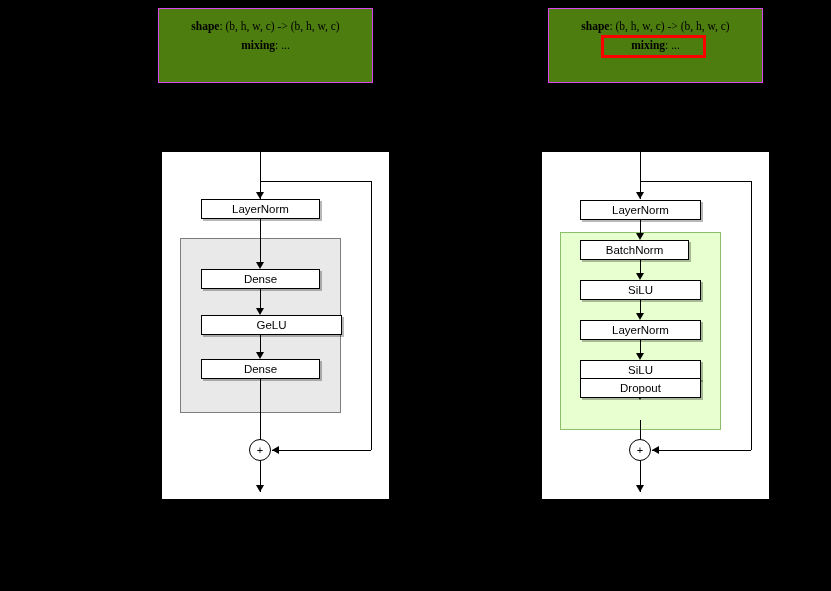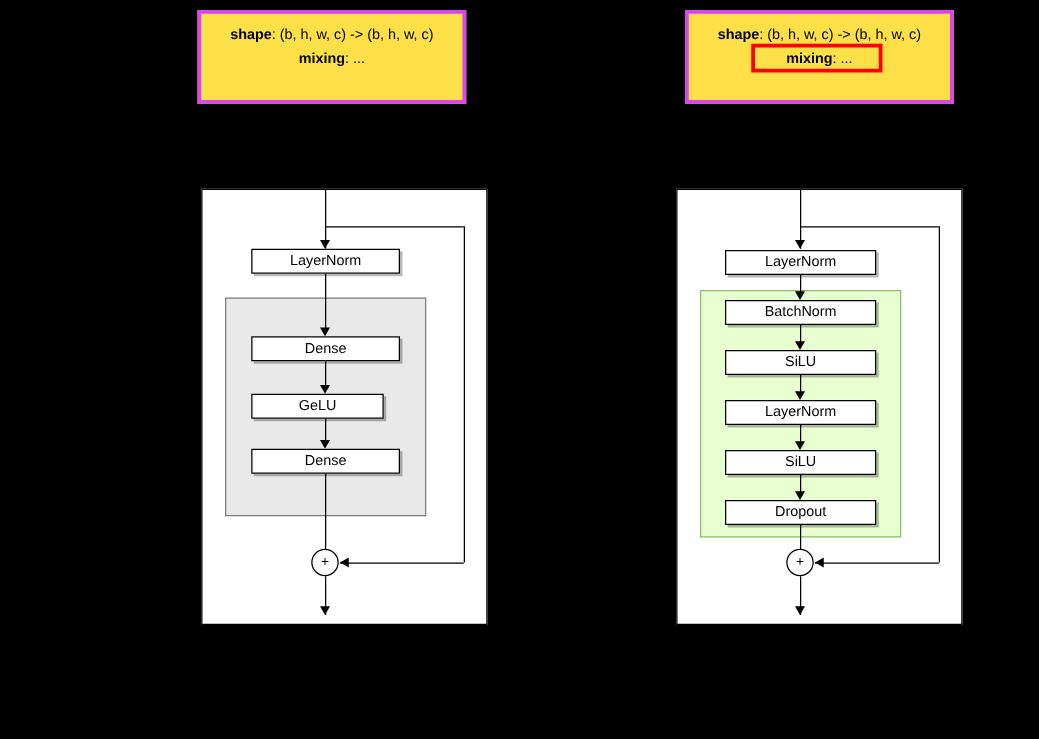--- a/index.html
+++ b/index.html
@@ -18,28 +18,29 @@
     position: absolute;
     left: 0; top: 0;
     width: 831px;
     height: 591px;
     background: #000000;
   }
 
   
   .header-card {
     position: absolute;
-    background: #fde047;
-    border: 3px solid #d946ef;
+    background: #4d7c0f;
+    border: 1px solid #d946ef;
     box-sizing: border-box;
     text-align: center;
     font-size: 11.5px;
     color: #000000;
     line-height: 19px;
     padding-top: 8px;
+    font-family: Liberation Serif, serif;
   }
   .header-card .line { white-space: nowrap; }
   .header-card .key { font-weight: bold; }
   .header-card .val { font-weight: normal; }
   .hl-box {
     position: absolute;
     border: 3px solid #ff0000;
     box-sizing: border-box;
     background: transparent;
     pointer-events: none;
@@ -161,21 +162,21 @@
   <div class="group gray" style="left:180px; top:238px; width:161px; height:175px;"></div>
 
   <div class="vline" style="left:260px; top:219px; width:1px; height:44px;"></div>
   <div class="arrow-down" style="left:255.5px; top:262px;"></div>
 
   <div class="node" style="left:201px; top:269px; width:119px; height:20px;">Dense</div>
 
   <div class="vline" style="left:260px; top:289px; width:1px; height:20px;"></div>
   <div class="arrow-down" style="left:255.5px; top:308px;"></div>
 
-  <div class="node" style="left:201px; top:315px; width:106px; height:20px;">GeLU</div>
+  <div class="node" style="left:201px; top:315px; width:141px; height:20px;">GeLU</div>
 
   <div class="vline" style="left:260px; top:335px; width:1px; height:18px;"></div>
   <div class="arrow-down" style="left:255.5px; top:352px;"></div>
 
   <div class="node" style="left:201px; top:359px; width:119px; height:20px;">Dense</div>
 
   <div class="vline" style="left:260px; top:379px; width:1px; height:61px;"></div>
 
   <div class="plus" style="left:249px; top:439px;">+</div>
 
@@ -192,41 +193,41 @@
   <div class="hline" style="left:652px; top:450px; width:99px; height:1px;"></div>
   <div class="arrow-left" style="left:652px; top:446px;"></div>
 
   <div class="node" style="left:580px; top:200px; width:121px; height:20px;">LayerNorm</div>
 
   <div class="group green" style="left:560px; top:232px; width:161px; height:198px;"></div>
 
   <div class="vline" style="left:640px; top:220px; width:1px; height:14px;"></div>
   <div class="arrow-down" style="left:635.5px; top:233px;"></div>
 
-  <div class="node" style="left:580px; top:240px; width:121px; height:20px;">BatchNorm</div>
+  <div class="node" style="left:580px; top:240px; width:109px; height:20px;">BatchNorm</div>
 
   <div class="vline" style="left:640px; top:260px; width:1px; height:14px;"></div>
   <div class="arrow-down" style="left:635.5px; top:273px;"></div>
 
   <div class="node" style="left:580px; top:280px; width:121px; height:20px;">SiLU</div>
 
   <div class="vline" style="left:640px; top:300px; width:1px; height:14px;"></div>
   <div class="arrow-down" style="left:635.5px; top:313px;"></div>
 
   <div class="node" style="left:580px; top:320px; width:121px; height:20px;">LayerNorm</div>
 
   <div class="vline" style="left:640px; top:340px; width:1px; height:14px;"></div>
   <div class="arrow-down" style="left:635.5px; top:353px;"></div>
 
   <div class="node" style="left:580px; top:360px; width:121px; height:20px;">SiLU</div>
 
   <div class="vline" style="left:640px; top:380px; width:1px; height:14px;"></div>
   <div class="arrow-down" style="left:635.5px; top:393px;"></div>
 
-  <div class="node" style="left:580px; top:400px; width:121px; height:20px;">Dropout</div>
+  <div class="node" style="left:580px; top:378px; width:121px; height:20px;">Dropout</div>
 
   <div class="vline" style="left:640px; top:420px; width:1px; height:20px;"></div>
 
   <div class="plus" style="left:629px; top:439px;">+</div>
 
   <div class="vline" style="left:640px; top:461px; width:1px; height:31px;"></div>
   <div class="arrow-down" style="left:635.5px; top:485px;"></div>
 
 </div>
 

